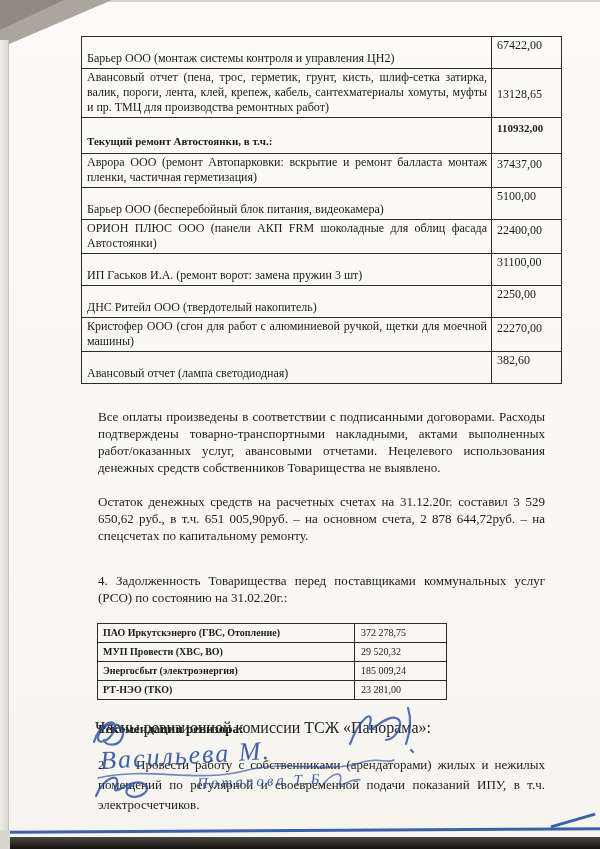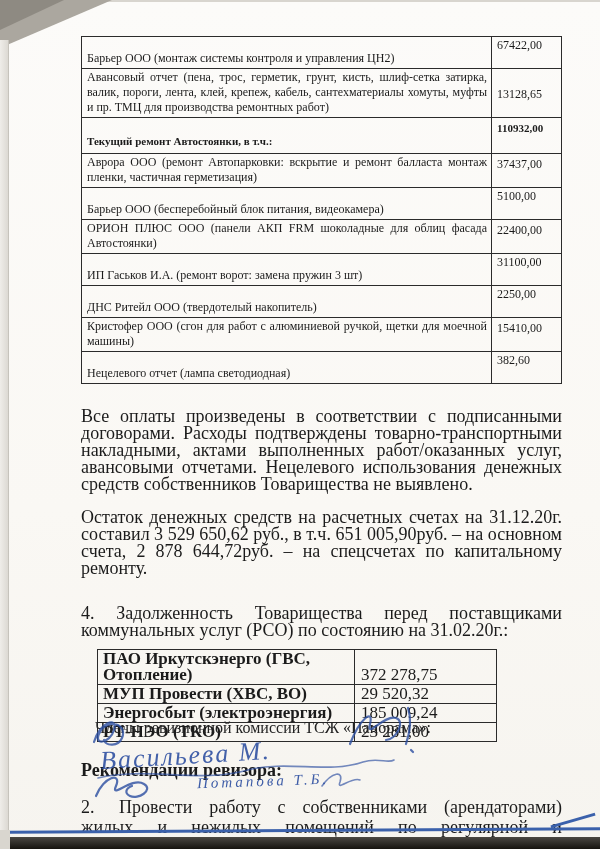--- a/index.html
+++ b/index.html
@@ -33,26 +33,26 @@
   .content { position:absolute; left:81px; top:36px; width:481px; }
 
   table { border-collapse:collapse; }
   td { border:1px solid #2b2b2b; vertical-align:bottom; }
 
   .t1 { width:481px; font-size:12px; line-height:15px; table-layout:fixed; }
   .t1 .cell-label { width:400px; text-align:justify; padding:1px 4px 2px 5px; }
   .t1 .cell-value { padding:1px 2px 15px 5px; }
   .t1 .bold-row td { font-weight:bold; font-size:11px; line-height:19px; }
 
-  p { margin:0; text-align:justify; font-size:18px; line-height:17px; }
+  p { margin:17px; text-align:justify; font-size:13px; line-height:17px; }
   .p-payments { margin-top:24px; }
   .p-balance  { margin-top:16px; }
   .heading4   { margin-top:28px; }
 
-  .t2 { margin-top:10px; margin-left:16px; width:400px; font-size:17px; line-height:16px; table-layout:fixed; }
+  .t2 { margin-top:10px; margin-left:16px; width:350px; font-size:10px; line-height:16px; table-layout:fixed; }
   .t2 .cell-label { width:247px; font-weight:bold; padding:1px 4px 1px 5px; }
   .t2 .cell-value { padding:1px 2px 1px 6px; }
 
   .rec-head { margin-top:20px; font-weight:bold; }
   .rec-item { margin-top:18px; line-height:20px; }
   .rec-item + .rec-item { margin-top:2px; }
   .rec-num { display:inline-block; width:38px; }
 
   
   .sig-caption { position:absolute; left:95px; top:719px; font-size:16px; color:#222; }
@@ -107,24 +107,24 @@
           <tr>
             <td class="cell-label">ИП Гаськов И.А. (ремонт ворот: замена пружин 3 шт)</td>
             <td class="cell-value">31100,00</td>
           </tr>
           <tr>
             <td class="cell-label">ДНС Ритейл ООО (твердотелый накопитель)</td>
             <td class="cell-value">2250,00</td>
           </tr>
           <tr>
             <td class="cell-label">Кристофер ООО (сгон для работ с алюминиевой ручкой, щетки для моечной машины)</td>
-            <td class="cell-value">15410,00</td>
+            <td class="cell-value">22270,00</td>
           </tr>
           <tr>
-            <td class="cell-label">Нецелевого отчет (лампа светодиодная)</td>
+            <td class="cell-label">Авансовый отчет (лампа светодиодная)</td>
             <td class="cell-value">382,60</td>
           </tr>
         </tbody>
     </table>
 
     <p class="p-payments">Все оплаты произведены в соответствии с подписанными договорами. Расходы подтверждены товарно-транспортными накладными, актами выполненных работ/оказанных услуг, авансовыми отчетами. Нецелевого использования денежных средств собственников Товарищества не выявлено.</p>
 
     <p class="p-balance">Остаток денежных средств на расчетных счетах на 31.12.20г. составил 3 529 650,62 руб., в т.ч. 651 005,90руб. – на основном счета, 2 878 644,72руб. – на спецсчетах по капитальному ремонту.</p>
 
     <p class="heading4">4. Задолженность Товарищества перед поставщиками коммунальных услуг (РСО) по состоянию на 31.02.20г.:</p>

